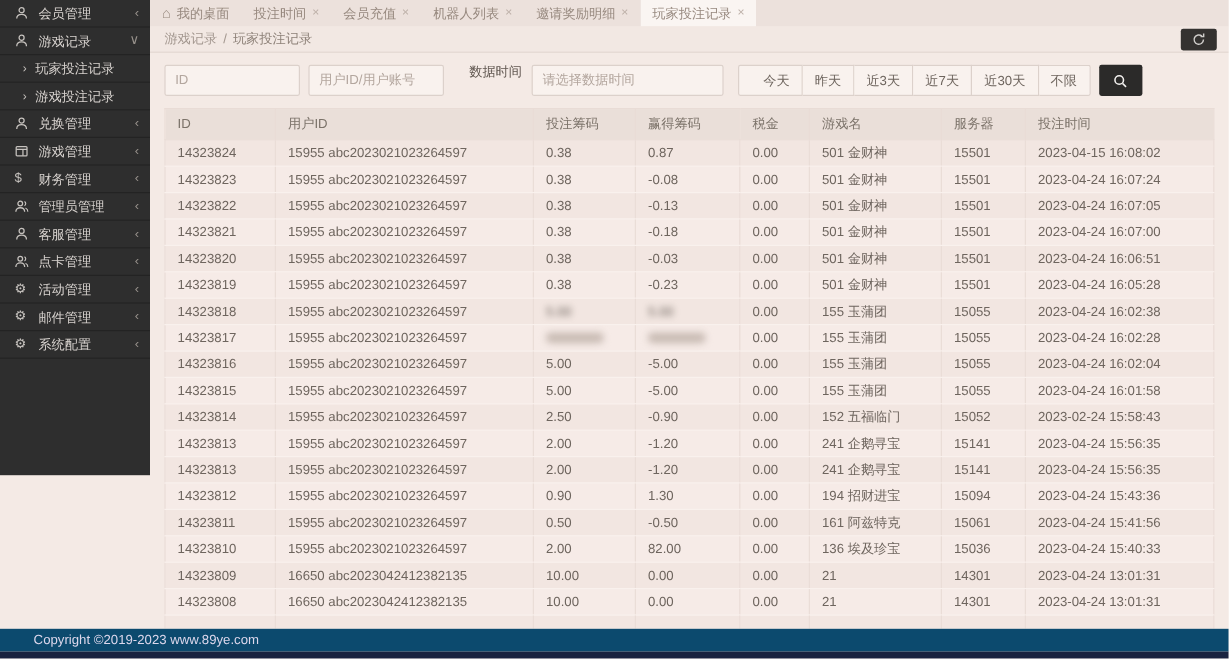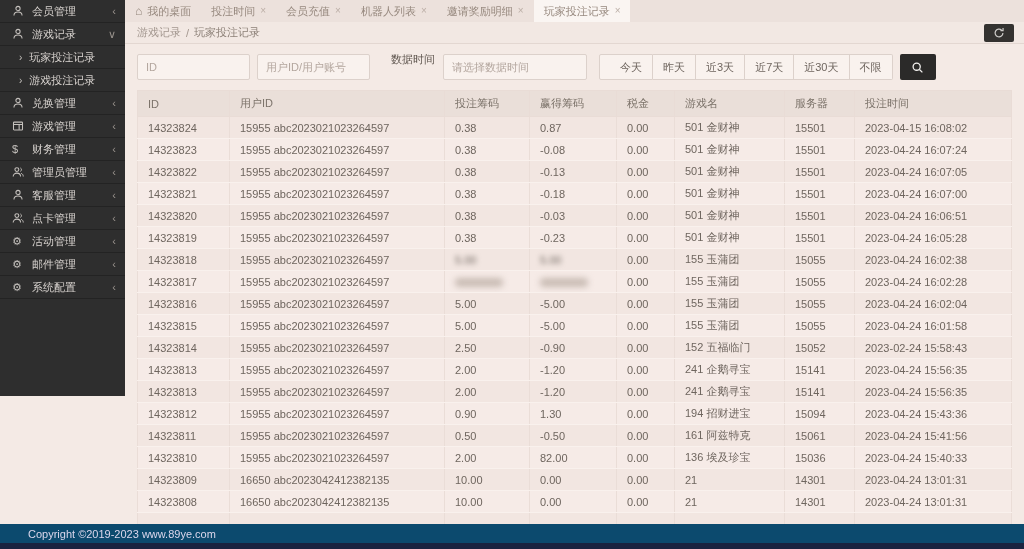--- a/index.html
+++ b/index.html
@@ -39,21 +39,21 @@
   }
   
   .content { flex:1; padding:6px 12px 0 12px; overflow:hidden; }
   .filterbar { display:flex; align-items:center; height:26px; margin:4px 0 10px 0; font-size:11px; }
   input.txt {
     height:26px; background:#f9f2ee; border:1px solid #dcd1cb; border-radius:2px;
     padding:0 8px; font-size:11px; color:#6e655e; width:113px; margin-right:7px; font-family:inherit; outline:none;
   }
   input.txt::placeholder { color:#b3a69e; }
   .date-label { font-weight:normal; color:#5f564f; margin:0 8px 16px 14px; white-space:nowrap; }
-  input.date { width:144px; }
+  input.date { width:160px; }
   .range-group { display:flex; margin-left:5px; }
   .range-btn {
     height:26px; padding:0 10px; background:#f9f2ee; border:1px solid #dcd1cb; border-left:none;
     font-size:11px; color:#6e655e; cursor:pointer; font-family:inherit; white-space:nowrap;
   }
   .range-btn:first-child { border-left:1px solid #dcd1cb; border-radius:2px 0 0 2px;padding-left:20px; }
   .range-btn:last-child { border-radius:0 2px 2px 0; }
   .search-btn {
     width:36px; height:26px; background:#2b2a29; border:none; border-radius:2px; margin-left:7px;
     display:flex; align-items:center; justify-content:center; cursor:pointer;

